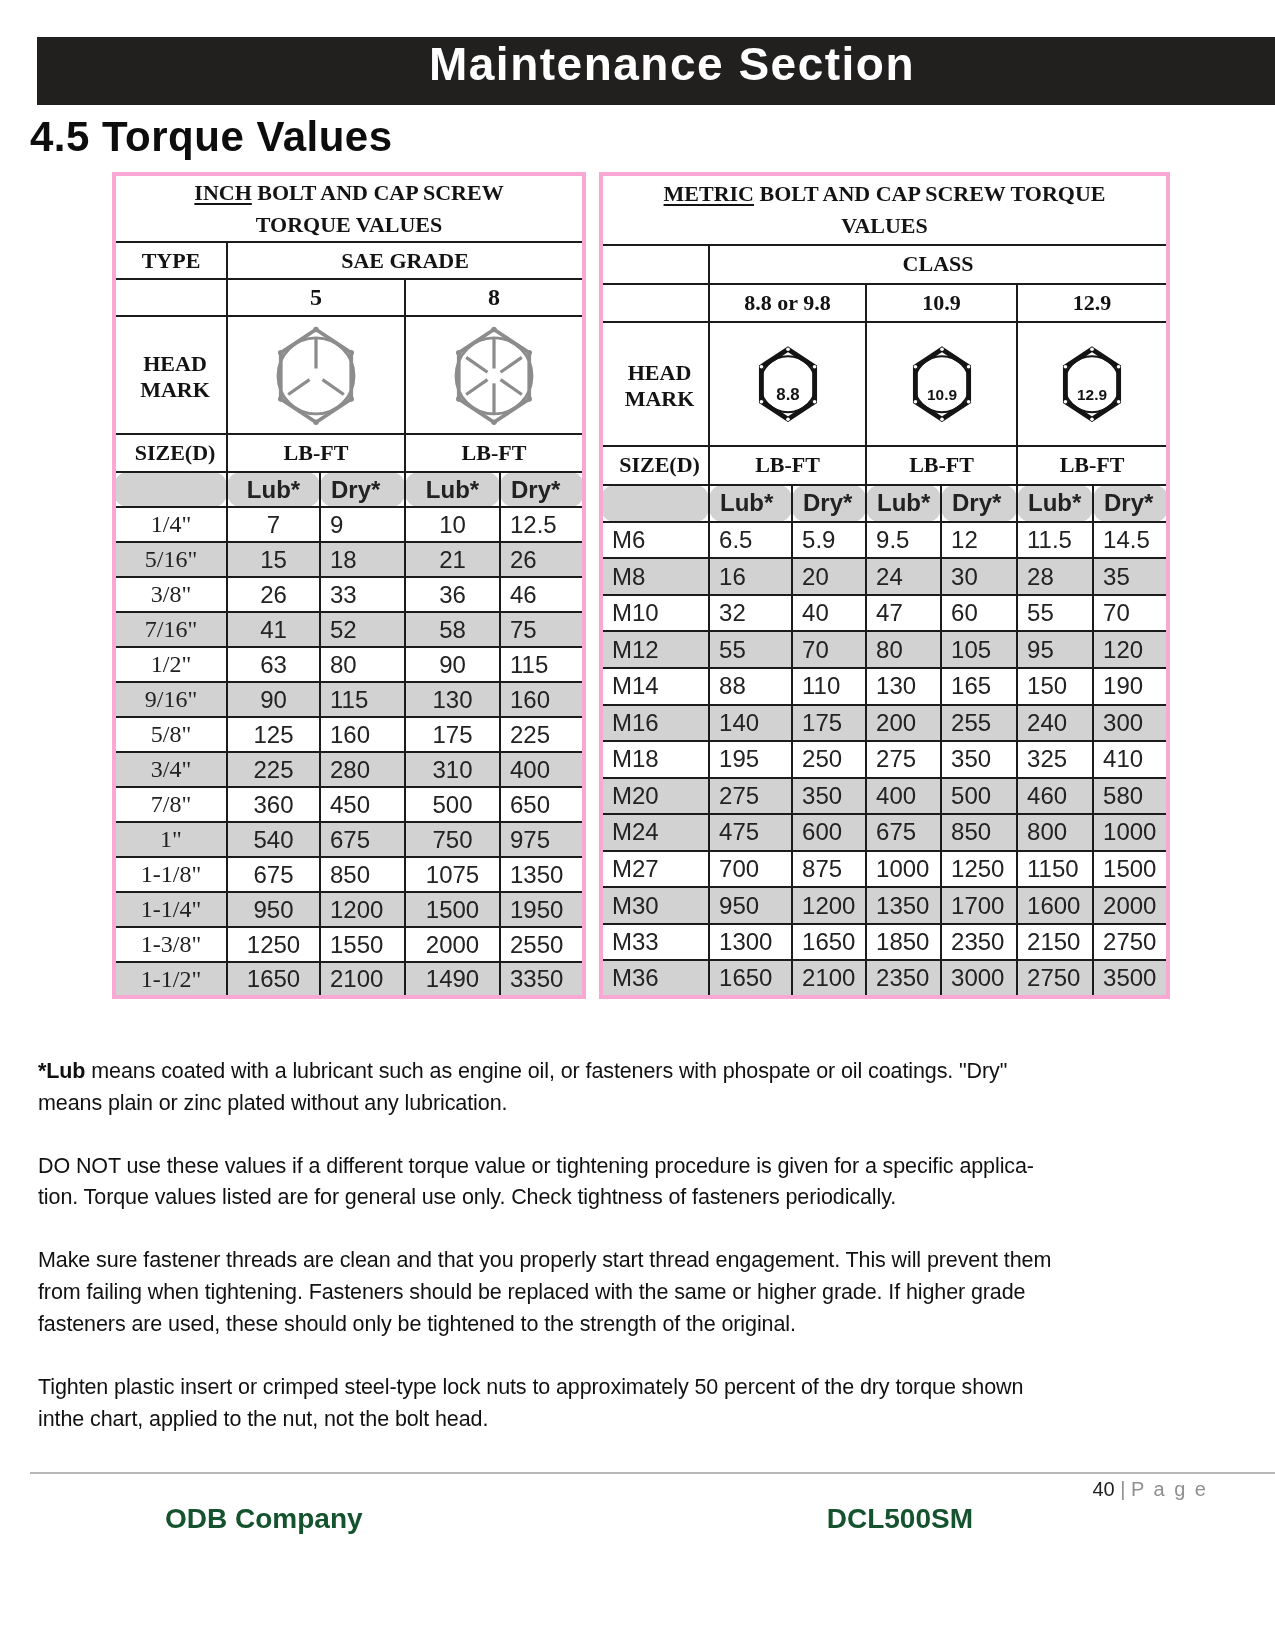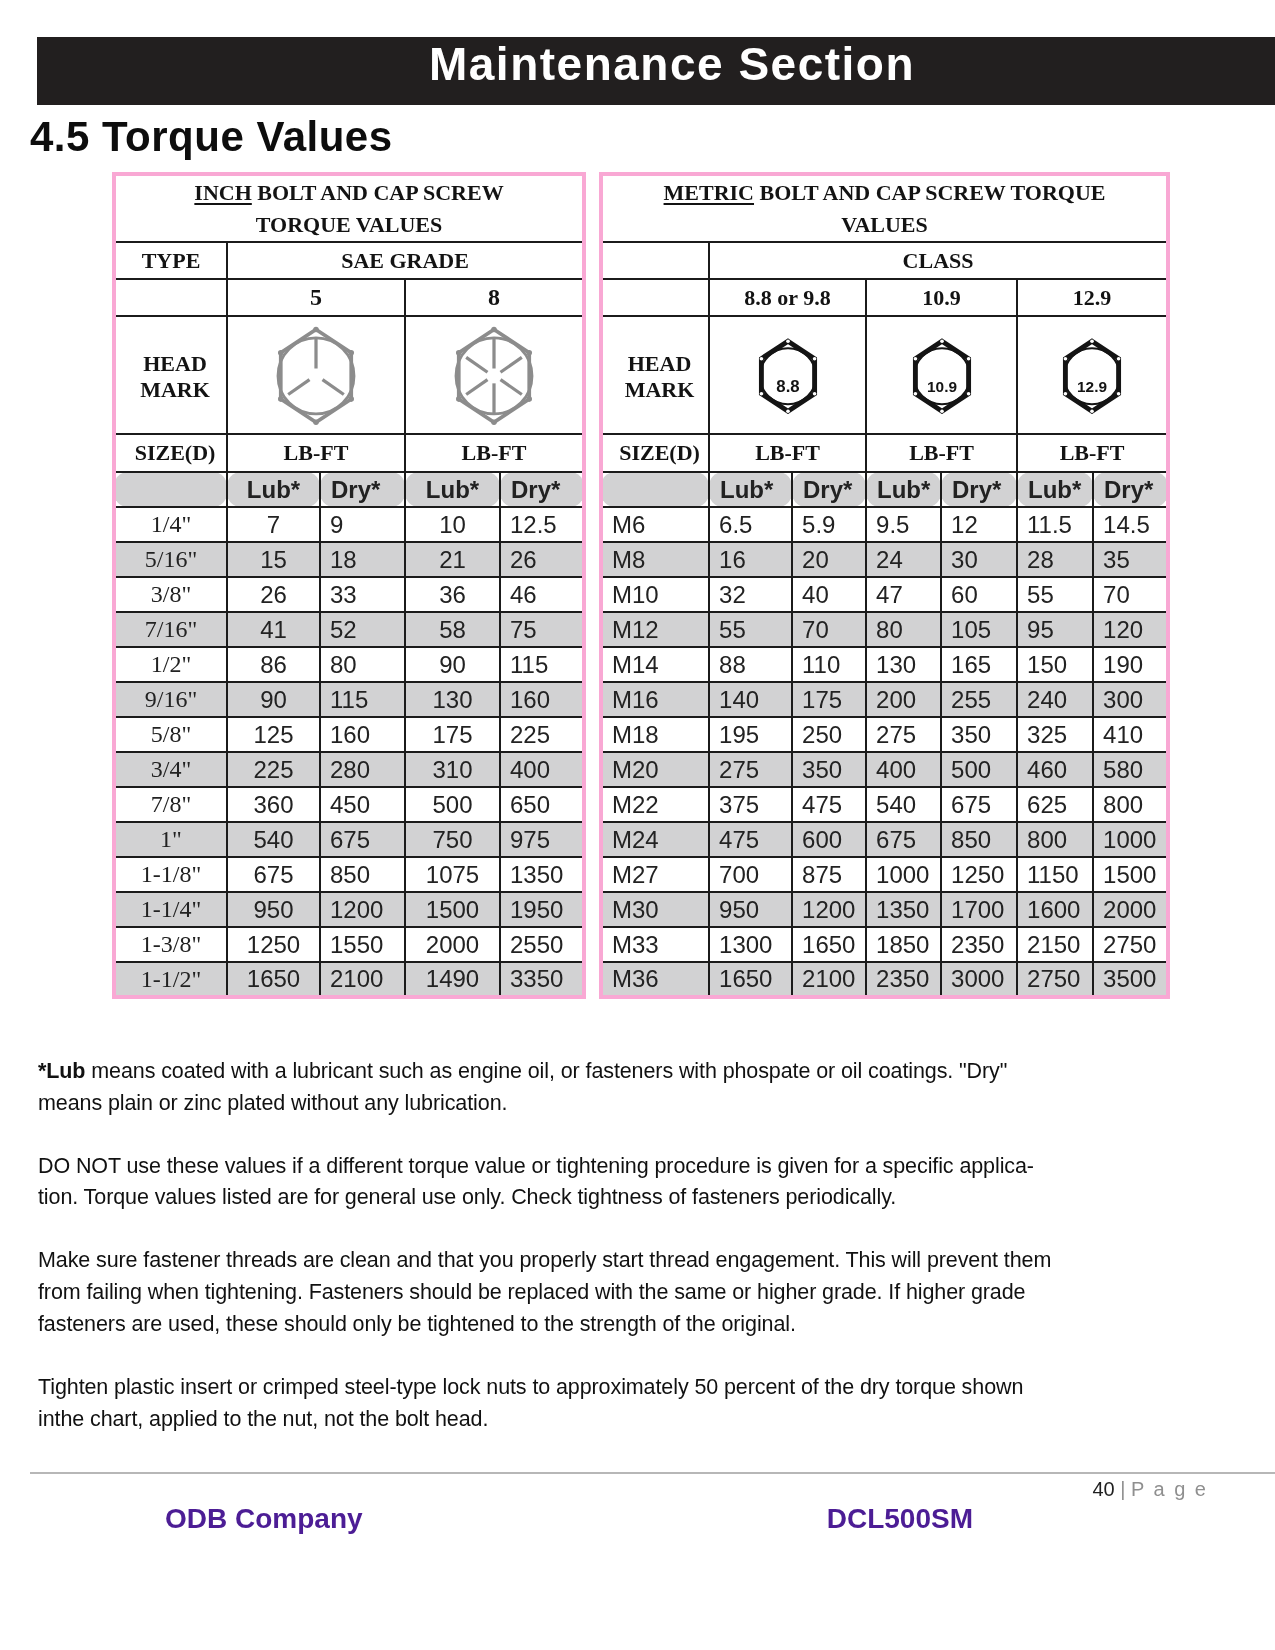--- a/index.html
+++ b/index.html
@@ -58,21 +58,21 @@
 
   
   .footer-rule { position:absolute; top:1472px; left:30px; width:1245px;
                  border-top:2px solid #b7b7b7; }
   .pageline { position:absolute; top:1478px; left:0; width:1208px; text-align:right;
               font-size:20px; color:#8f8f8f; }
   .pageline .num { color:#1f1f1f; }
   .pageline .pword { letter-spacing:2px; }
   .brandline { position:absolute; top:1503px; left:0; width:1108px; display:flex;
                justify-content:space-between; padding:0 135px 0 165px;
-               font-size:28px; font-weight:bold; color:#4c1d95; }
+               font-size:28px; font-weight:bold; color:#14532d; }
 </style>
 </head>
 <body>
 
 <div class="page">
 
   <div class="banner">
     <span>Maintenance Section</span>
   </div>
 
@@ -183,21 +183,21 @@
           </tr>
           <tr class="shade">
             <td class="size-cell">7/16"</td>
             <td class="lub-cell">41</td>
             <td class="dry-cell">52</td>
             <td class="lub-cell">58</td>
             <td class="dry-cell">75</td>
           </tr>
           <tr>
             <td class="size-cell">1/2"</td>
-            <td class="lub-cell">86</td>
+            <td class="lub-cell">63</td>
             <td class="dry-cell">80</td>
             <td class="lub-cell">90</td>
             <td class="dry-cell">115</td>
           </tr>
           <tr class="shade">
             <td class="size-cell">9/16"</td>
             <td class="lub-cell">90</td>
             <td class="dry-cell">115</td>
             <td class="lub-cell">130</td>
             <td class="dry-cell">160</td>
@@ -420,29 +420,20 @@
           </tr>
           <tr class="shade">
             <td class="msize-cell">M20</td>
             <td class="m-cell">275</td>
             <td class="m-cell">350</td>
             <td class="m-cell">400</td>
             <td class="m-cell">500</td>
             <td class="m-cell">460</td>
             <td class="m-cell">580</td>
           </tr>
-          <tr>
-            <td class="msize-cell">M22</td>
-            <td class="m-cell">375</td>
-            <td class="m-cell">475</td>
-            <td class="m-cell">540</td>
-            <td class="m-cell">675</td>
-            <td class="m-cell">625</td>
-            <td class="m-cell">800</td>
-          </tr>
           <tr class="shade">
             <td class="msize-cell">M24</td>
             <td class="m-cell">475</td>
             <td class="m-cell">600</td>
             <td class="m-cell">675</td>
             <td class="m-cell">850</td>
             <td class="m-cell">800</td>
             <td class="m-cell">1000</td>
           </tr>
           <tr>

